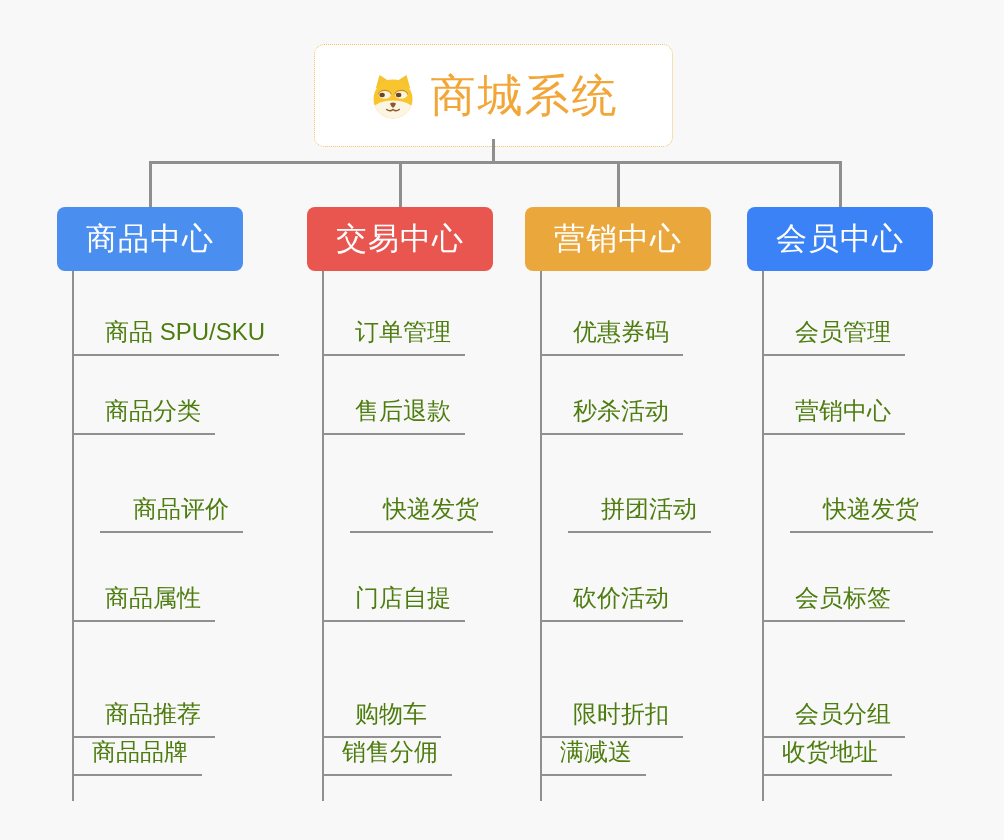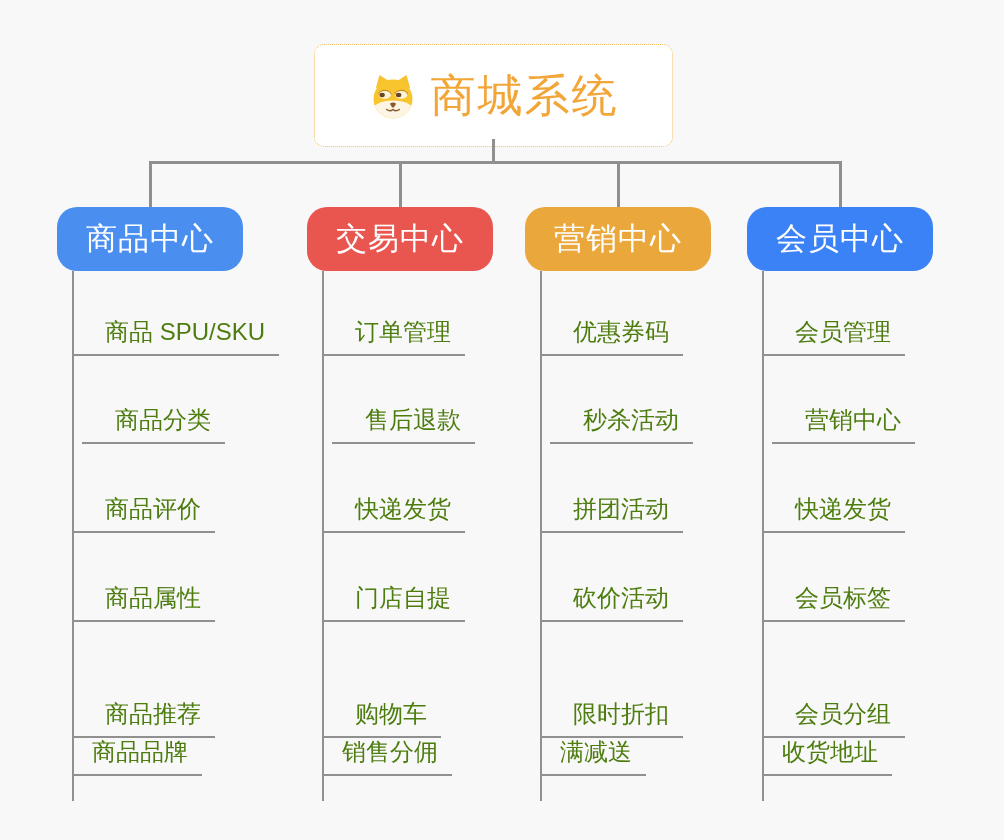--- a/index.html
+++ b/index.html
@@ -39,21 +39,21 @@
   .line { position: absolute; background: #8f8f8f; }
   .root-drop   { left: 492px; top: 139px; width: 3px; height: 25px; }
   .bus         { left: 149px; top: 161px; width: 692px; height: 3px; }
   .branch-drop { top: 161px; width: 3px; height: 46px; left: calc(var(--left) + 92px); }
 
   
   .branch-box {
     position: absolute;
     left: var(--left); top: 207px;
     width: 186px; height: 64px;
-    border-radius: 20px;
+    border-radius: 8px;
     display: flex; align-items: center; justify-content: center;
     color: #ffffff;
     font-size: 31px;
     letter-spacing: 1px;
     white-space: nowrap;
   }
   .trunk {
     position: absolute;
     left: calc(var(--left) + 15px);
     top: 271px;
@@ -64,22 +64,22 @@
     position: absolute;
     left: calc(var(--left) + 15px);
     padding: 0 14px 6px 33px;
     border-bottom: 2px solid #909090;
     font-size: 24px;
     line-height: 32px;
     color: #4d7c0f;
     white-space: nowrap;
   }
   .row-0 { top: 316px; }
-  .row-1 { top: 404px; margin-left: 10px; }
-  .row-2 { top: 493px; }
+  .row-1 { top: 395px; }
+  .row-2 { top: 493px; margin-left: 28px; }
   .row-3 { top: 582px; }
   .row-4 { top: 698px; }
   .row-5 { top: 736px; padding-left: 20px; }
 
   .branch-0 { --left: 57px; }
   .branch-1 { --left: 307px; }
   .branch-2 { --left: 525px; }
   .branch-3 { --left: 747px; }
 </style>
 </head>

